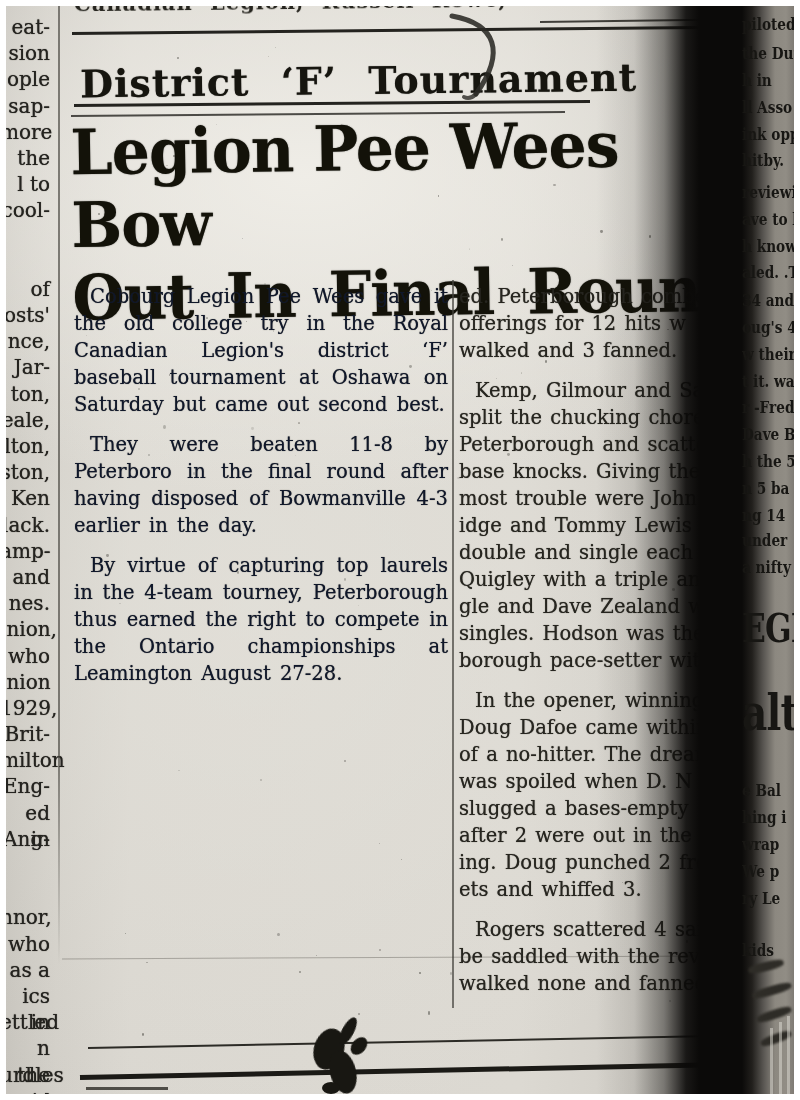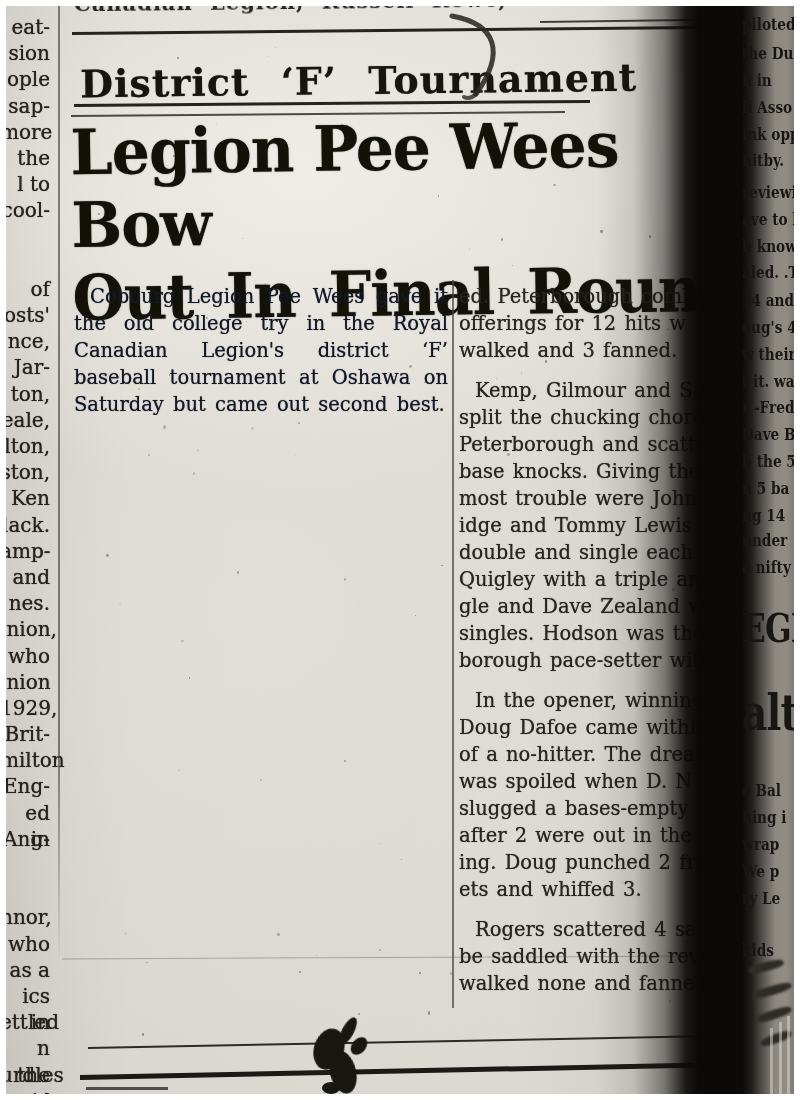--- a/index.html
+++ b/index.html
@@ -229,20 +229,22 @@
     <div class="hl2">Out In Final Round</div>
   </div>
 
   <svg id="pen-curve" width="90" height="100">
     <path d="M 16 12 C 60 20, 70 48, 40 90" stroke="#2a2924" stroke-width="5" fill="none" stroke-linecap="round" opacity="0.88"></path>
     <path d="M 40 90 C 36 94, 32 95, 28 93" stroke="#2a2924" stroke-width="4" fill="none" stroke-linecap="round" opacity="0.8"></path>
   </svg>
 
   <div id="left-col">
       <p>Cobourg Legion Pee Wees gave it the old college try in the Royal Canadian Legion's district ‘F’ baseball tournament at Oshawa on Saturday but came out second best.</p>
+      <p>They were beaten 11-8 by Peterboro in the final round after having disposed of Bowmanville 4-3 earlier in the day.</p>
+      <p>By virtue of capturing top laurels in the 4-team tourney, Peterborough thus earned the right to compete in the Ontario championships at Leamington August 27-28.</p>
     </div>
   <div id="col-divider"></div>
   <div id="right-col">
       <div class="para">
         <div class="line">ed. Peterborough combed</div>
         <div class="line">offerings for 12 hits w</div>
         <div class="line">walked and 3 fanned.</div>
       </div>
       <div class="para indent">
         <div class="line">Kemp, Gilmour and Sa</div>

